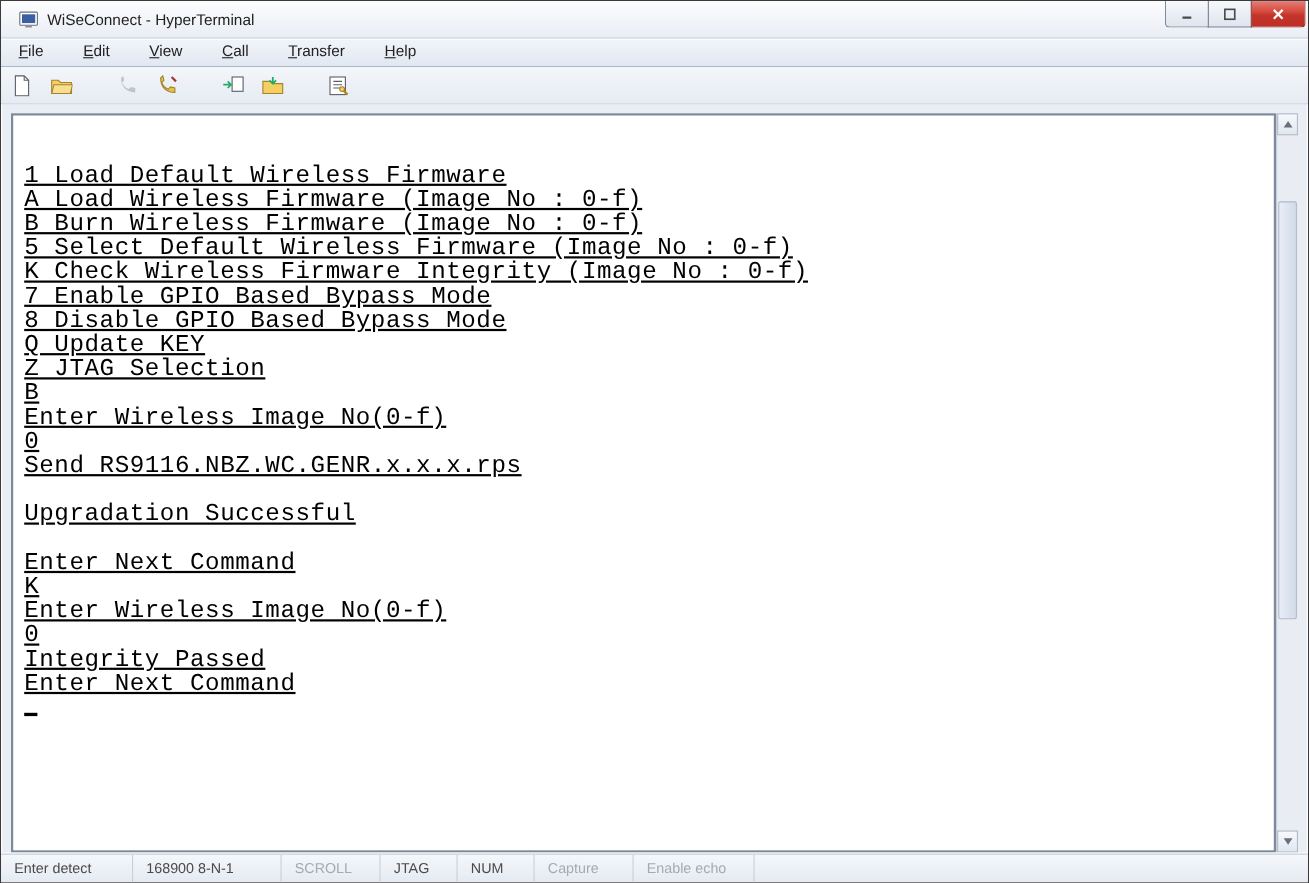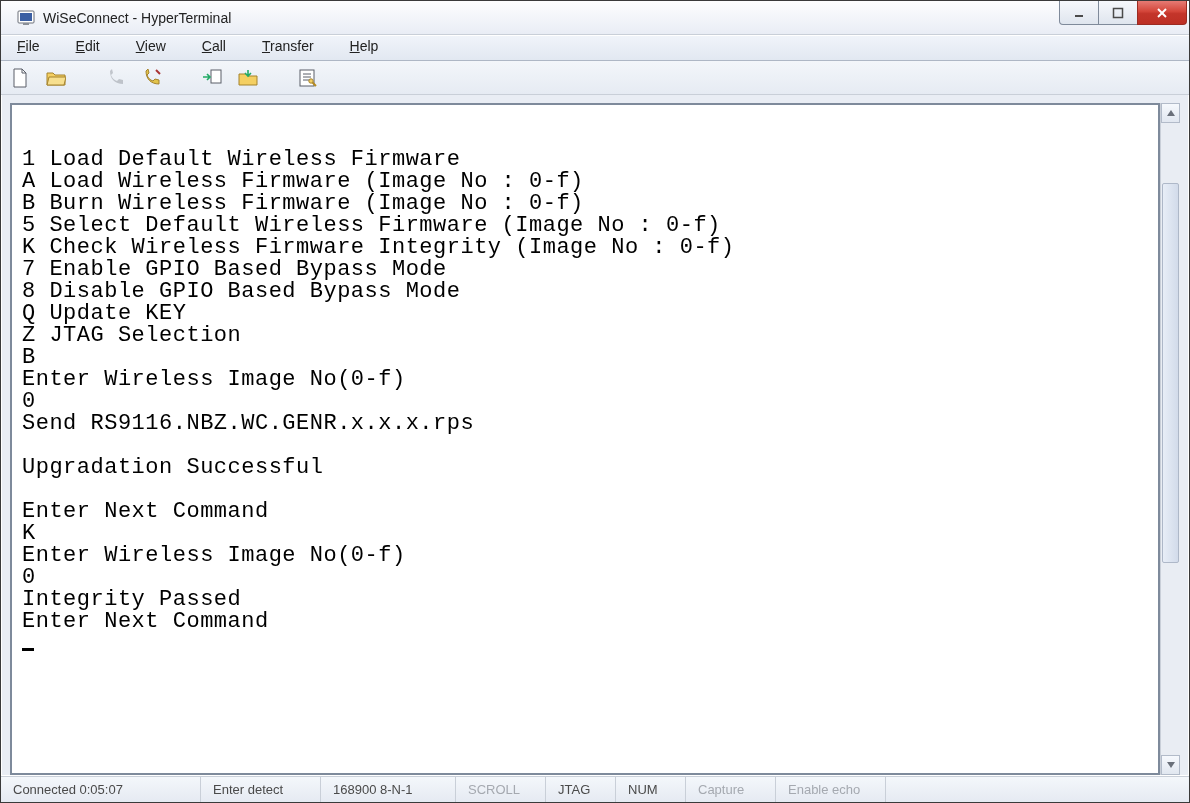--- a/index.html
+++ b/index.html
@@ -112,20 +112,21 @@
     border-top: none;
     padding: 8px 8px 0 8px;
     display: flex;
     overflow: hidden;
   }
   .term-frame {
     flex: 1;
     border: 2px solid #7e8a9b;
     background: #fff;
     display: flex;
+    text-decoration: underline;
   }
   .term-text {
     flex: 1;
     padding: 22px 8px 8px 10px;
     font-family: "Consolas", "Courier New", monospace;
     font-size: 22px;
     line-height: 22px;
     letter-spacing: 0.5px;
     color: #000;
     white-space: pre;
@@ -316,21 +317,20 @@
       </div>
       <div class="sbtn">
         <svg width="10" height="10">
             <path d="M5 8 L9 2 L1 2 Z" fill="#6a707a"></path>
           </svg>
       </div>
     </div>
   </div>
 
   <div class="statusbar">
-    <div class="status-cell" style="width:200px">Connected 0:05:07</div>
     <div class="status-cell" style="width:120px">Enter detect</div>
     <div class="status-cell" style="width:135px">168900 8-N-1</div>
     <div class="status-cell dim" style="width:90px">SCROLL</div>
     <div class="status-cell" style="width:70px">JTAG</div>
     <div class="status-cell" style="width:70px">NUM</div>
     <div class="status-cell dim" style="width:90px">Capture</div>
     <div class="status-cell dim" style="width:110px">Enable echo</div>
     <div class="status-cell fill"></div>
   </div>
 

